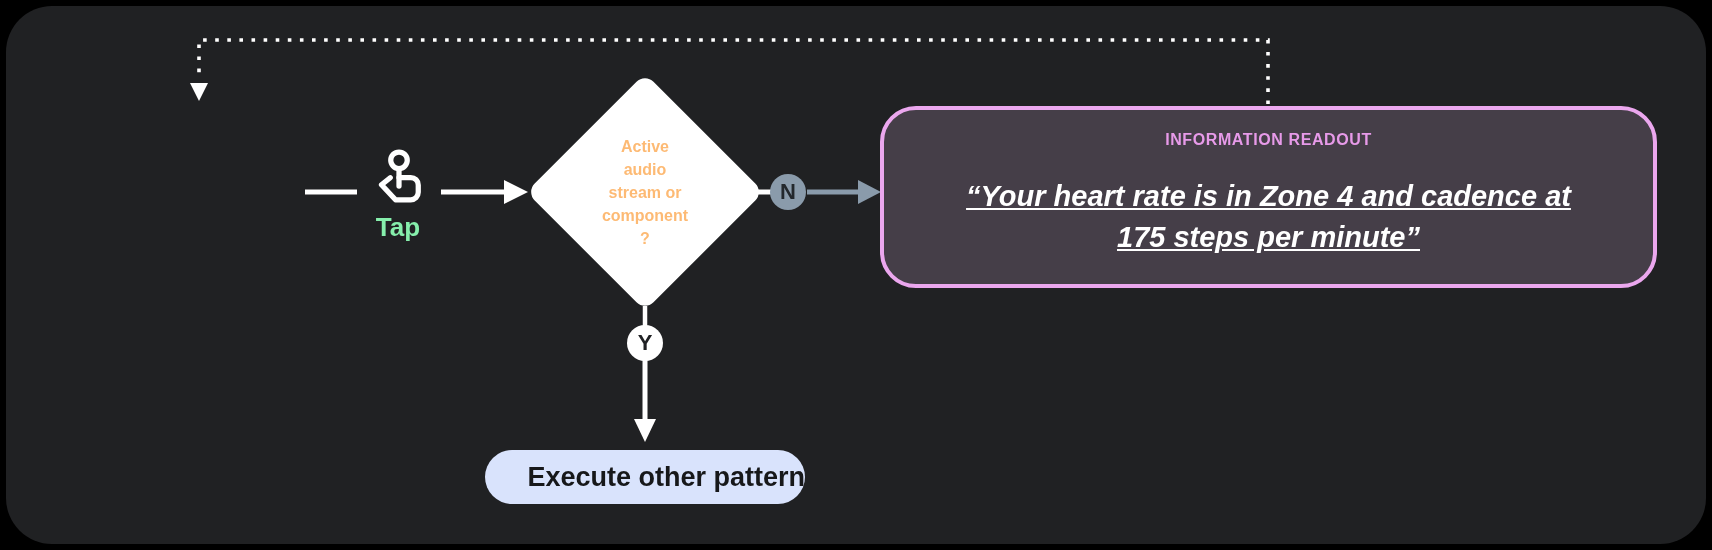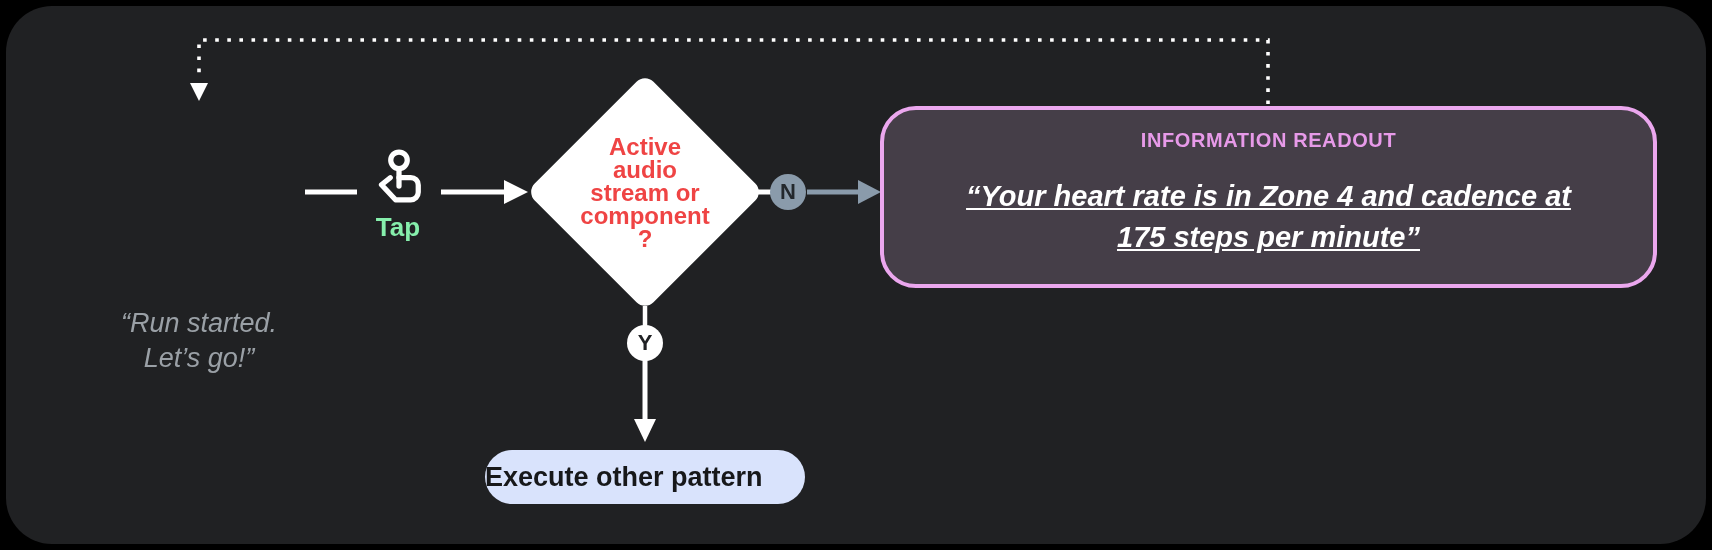--- a/index.html
+++ b/index.html
@@ -12,31 +12,31 @@
 
   .app-box{left:93px;top:100px;width:212px;height:186px;background:#2C3447;border:5px solid #7189E8;border-radius:34px;display:flex;align-items:center;justify-content:center;}
   .app-label{color:#7B8EEC;font-weight:bold;font-size:22px;line-height:30px;letter-spacing:0.8px;text-align:center;white-space:pre-line;}
 
   .caption{left:54px;top:306px;width:290px;color:#9AA0A6;font-style:italic;font-size:27px;line-height:35px;text-align:center;white-space:pre-line;}
 
   .tap-icon-wrap{left:366px;top:146px;width:64px;height:64px;display:flex;align-items:center;justify-content:center;}
   .tap-label{left:350px;top:212px;width:96px;color:#86efac;font-size:26px;font-weight:600;text-align:center;}
 
   .diamond{left:561px;top:108px;width:168px;height:168px;background:#fff;border-radius:12px;transform:rotate(45deg);}
-  .decision-text{left:550px;top:110px;width:190px;height:164px;display:flex;align-items:center;justify-content:center;color:#ef4444;font-weight:bold;font-size:24px;line-height:23px;text-align:center;white-space:pre-line;z-index:3;}
+  .decision-text{left:550px;top:110px;width:190px;height:164px;display:flex;align-items:center;justify-content:center;color:#fdba74;font-weight:bold;font-size:16px;line-height:23px;text-align:center;white-space:pre-line;z-index:3;}
 
   .badge{width:36px;height:36px;border-radius:50%;display:flex;align-items:center;justify-content:center;font-weight:bold;font-size:22px;z-index:3;}
   .badge-n{left:770px;top:174px;background:#8A9BAB;color:#23282D;}
   .badge-y{left:627px;top:325px;background:#fff;color:#202124;}
 
   .readout-box{left:880px;top:106px;width:777px;height:182px;background:#453E48;border:4px solid #EBA7EE;border-radius:36px;text-align:center;padding-top:18px;}
-  .readout-title{color:#E79AE9;font-weight:bold;font-size:20px;letter-spacing:0.6px;line-height:24px;}
+  .readout-title{color:#E79AE9;font-weight:bold;font-size:16px;letter-spacing:0.6px;line-height:24px;}
   .readout-quote{margin-top:24px;color:#FFFFFF;font-weight:bold;font-style:italic;font-size:29px;line-height:41px;white-space:pre-line;text-decoration:underline;}
 
-  .action-pill{left:485px;top:450px;width:320px;height:54px;background:#D9E3FC;border-radius:27px;display:flex;align-items:center;justify-content:flex-start;}
+  .action-pill{left:485px;top:450px;width:320px;height:54px;background:#D9E3FC;border-radius:27px;display:flex;align-items:center;justify-content:flex-end;}
   .action-label{color:#17181A;font-weight:bold;font-size:27px;}
 </style>
 </head>
 <body>
 
 <div class="canvas">
   <div class="panel"></div>
 
   <svg class="overlay" viewBox="0 0 1712 550">
 
@@ -52,22 +52,20 @@
 
     <line x1="807" y1="192" x2="860" y2="192" stroke="#8A9BAB" stroke-width="5"></line>
     <polygon points="858,180 858,204 881,192" fill="#8A9BAB"></polygon>
 
     <line x1="645" y1="306" x2="645" y2="328" stroke="#FFFFFF" stroke-width="4.5"></line>
 
     <line x1="645" y1="360" x2="645" y2="421" stroke="#FFFFFF" stroke-width="5"></line>
     <polygon points="634,419 656,419 645,442" fill="#FFFFFF"></polygon>
   </svg>
 
-  <div class="node caption">“Run started.
-Let’s go!”</div>
 
   <div class="node tap-icon-wrap">
     <svg width="60" height="62" viewBox="0 0 24 24">
       <g fill="none" stroke="#FFFFFF" stroke-width="2.1" stroke-linecap="round" stroke-linejoin="round">
         <circle cx="12.4" cy="4.9" r="3.3"></circle>
         <path d="M12.4 8.2 v7"></path>
         <path d="M8.9 11.9 L5.4 14.7 l5.6 6 h6.1 a3 3 0 0 0 3 -3 v-2.9 a3 3 0 0 0 -3 -3 h-4.7"></path>
       </g>
     </svg>
   </div>

